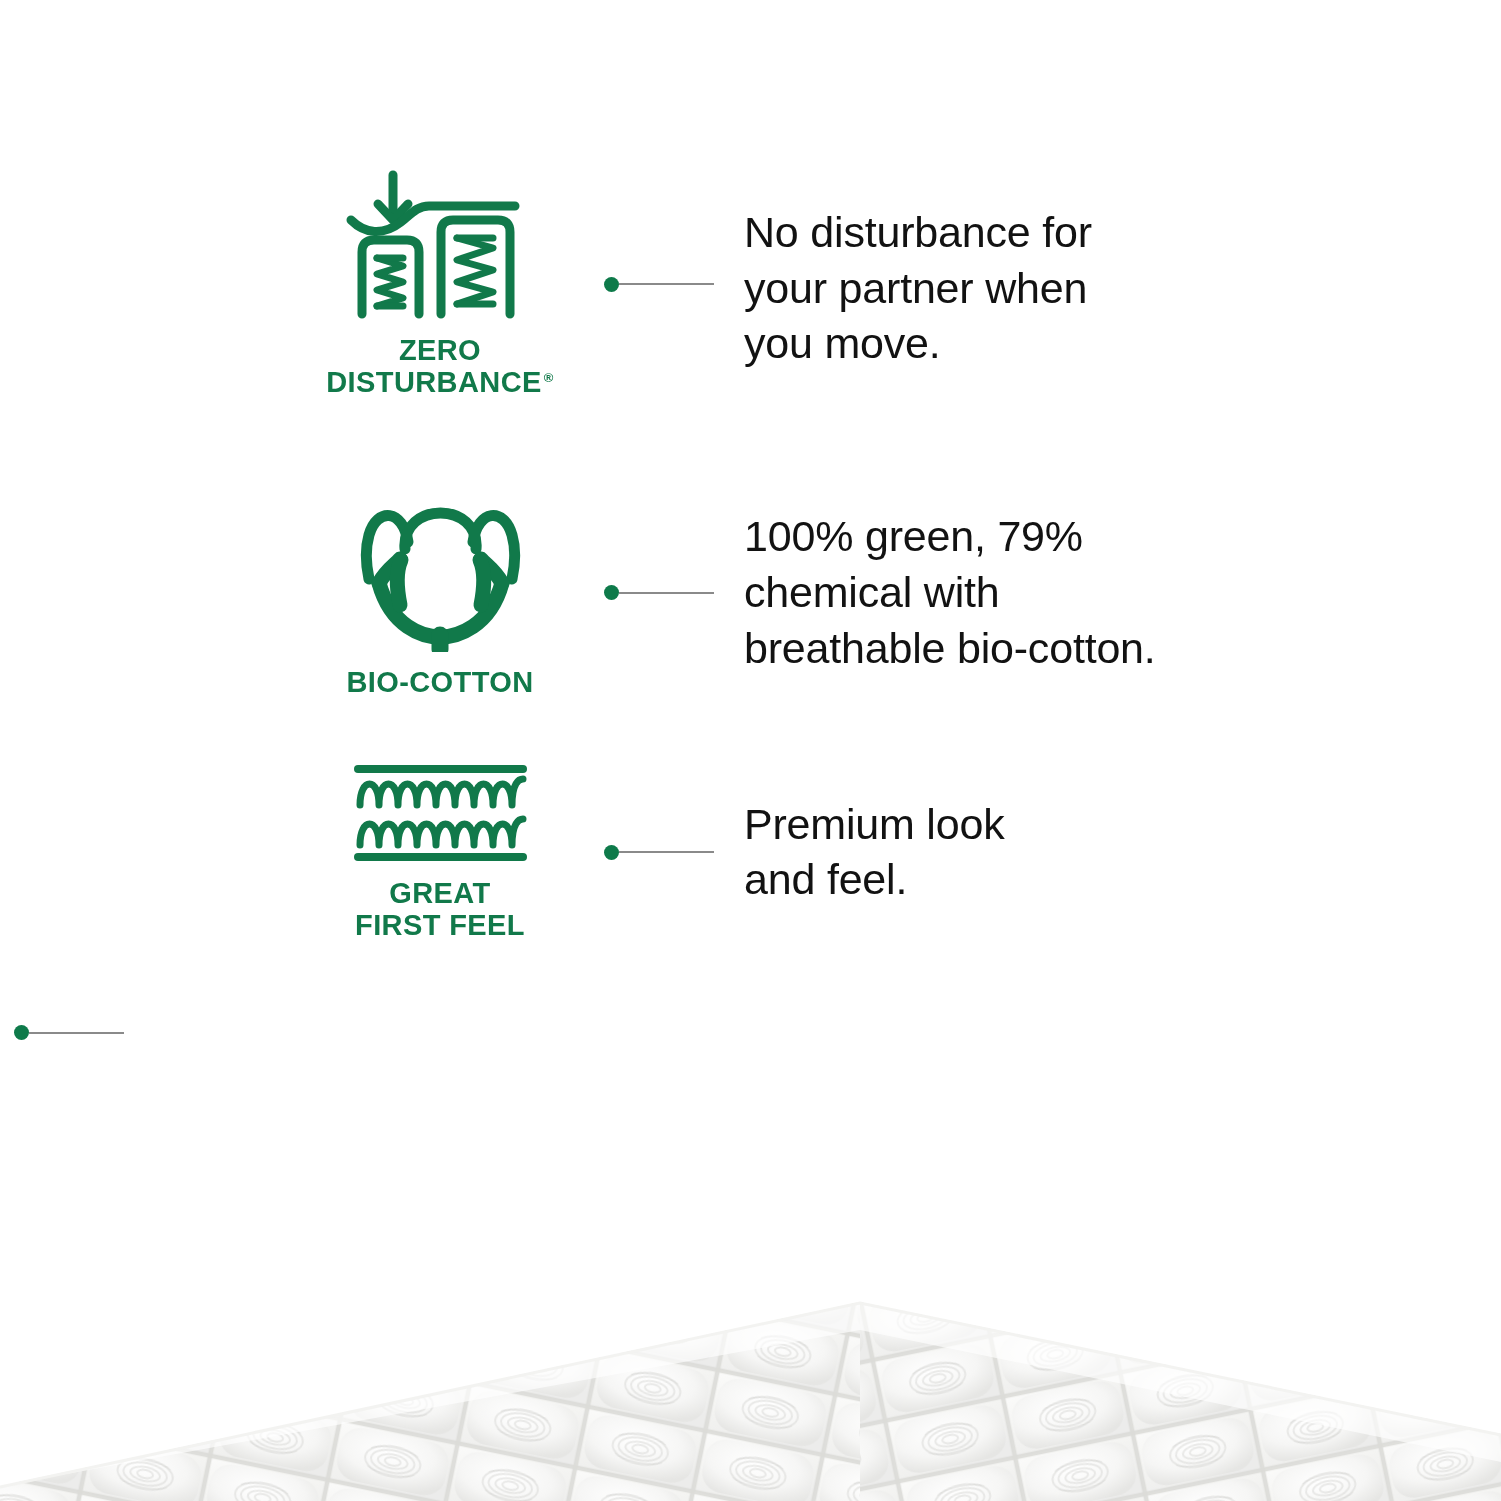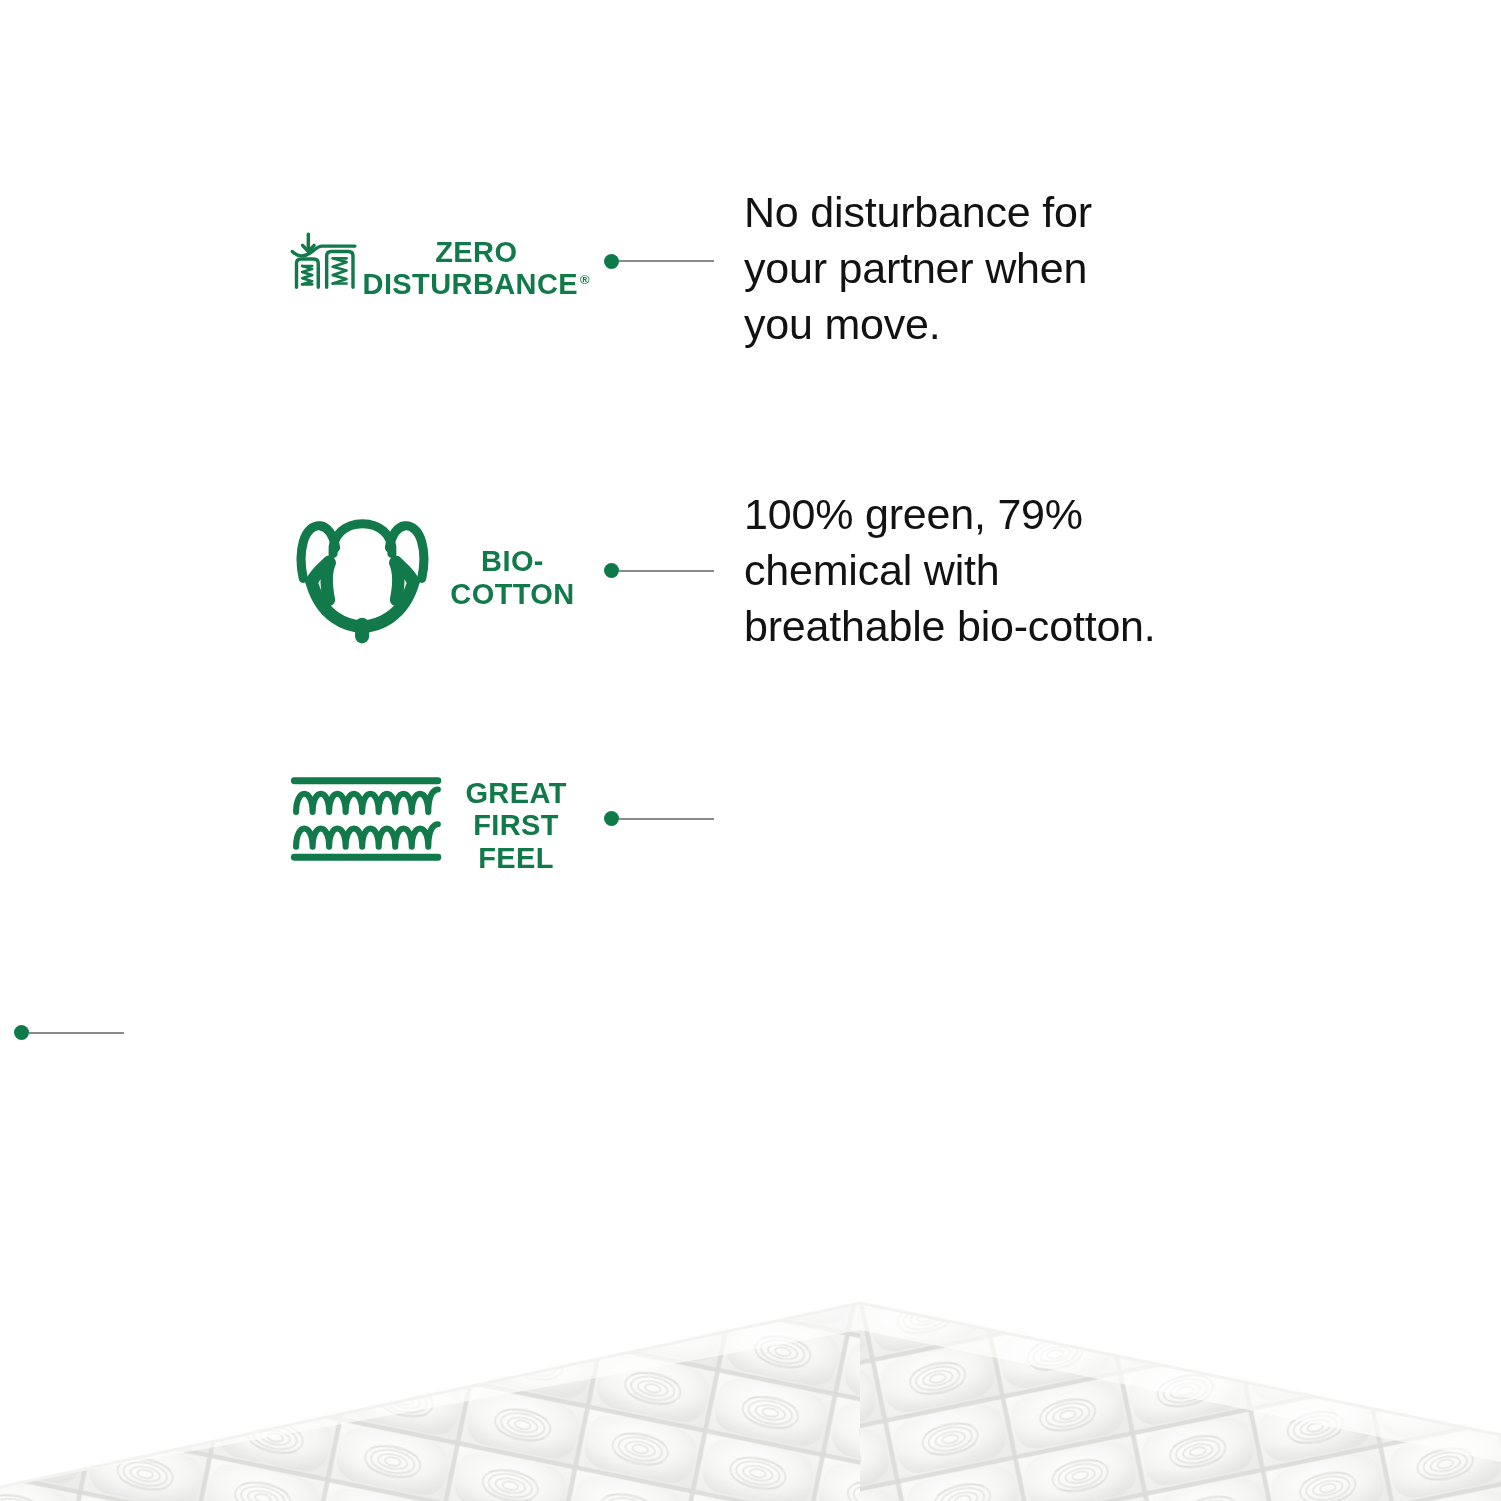--- a/index.html
+++ b/index.html
@@ -25,21 +25,21 @@
     left: 0;
     width: 1501px;
     display: flex;
     align-items: center;
   }
   .feature-icon-block {
     position: relative;
     width: 300px;
     margin-left: 290px;
     display: flex;
-    flex-direction: row;
+    flex-direction: column;
     align-items: center;
     flex: 0 0 auto;
   }
   .feature-icon-svg { display: block; }
   .feature-label {
     margin-top: 14px;
     color: #11794A;
     font-weight: 700;
     font-size: 29px;
     letter-spacing: 0.4px;
@@ -86,21 +86,21 @@
     max-width: 560px;
   }
 
   
   #row-zero-disturbance { top: 170px; }
   #row-bio-cotton       { top: 487px; }
   #row-great-first-feel { top: 763px; }
   #row-no-turn          { top: 1025px; }
 
   
-  #row-zero-disturbance .feature-text { margin-top: 15px; }
+  #row-zero-disturbance .feature-text { margin-top: 8px; }
 
   
   #mattress {
     position: absolute;
     left: 0;
     bottom: 0;
     width: 1501px;
     height: 215px;
     overflow: hidden;
     pointer-events: none;
@@ -204,20 +204,22 @@
       </svg>
       <div class="feature-label"><span>GREAT
 FIRST FEEL</span></div>
     </div>
 
     <div class="connector">
       <span class="connector-dot"></span>
       <span class="connector-line"></span>
     </div>
 
+    <div class="feature-text">Premium look
+and feel.</div>
   </div>
 
   <div class="feature-row" id="row-no-turn">
 
     <div class="connector">
       <span class="connector-dot"></span>
       <span class="connector-line"></span>
     </div>
 
   </div>

